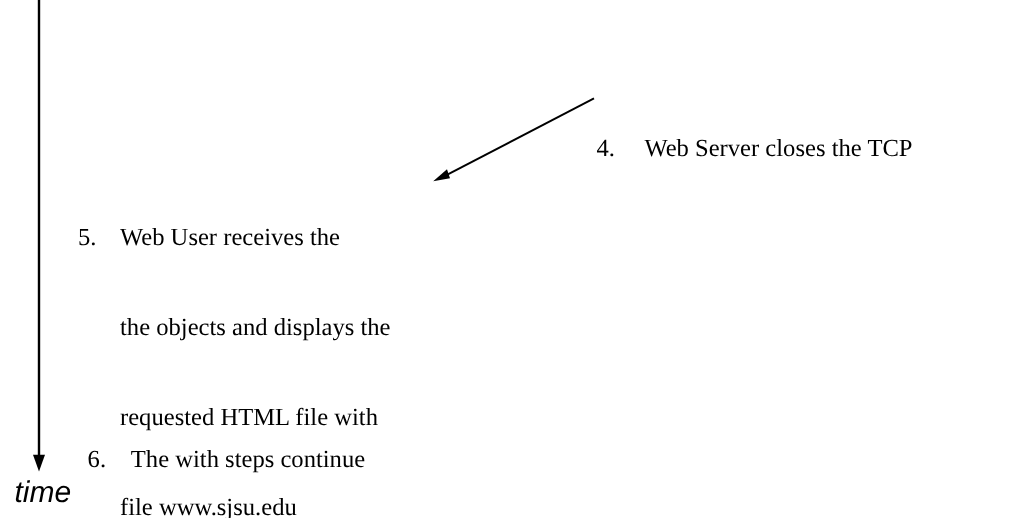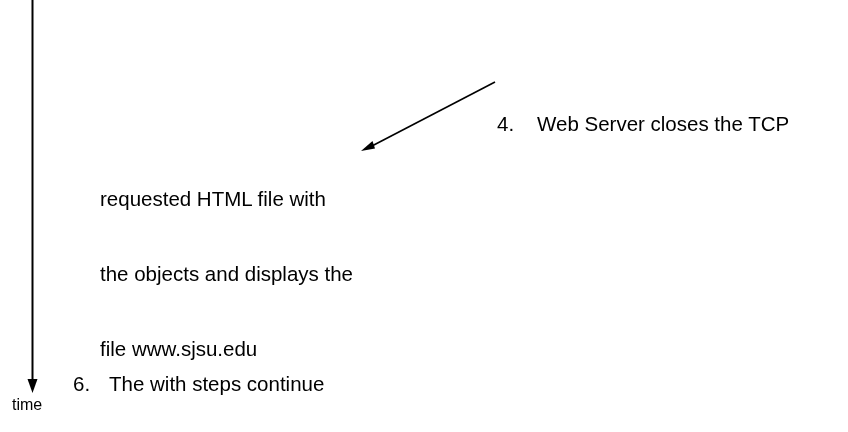--- a/index.html
+++ b/index.html
@@ -28,20 +28,21 @@
   .text-block {
     position: absolute;
     color: #000000;
     font-size: 20px;
     line-height: 25px;
     white-space: pre;
   }
   .step-line {
     display: block;
     white-space: pre;
+    font-family: Liberation Serif, serif;
   }
   #step4 {
     left: 497px;
     top: 44px;
     font-size: 20.5px;
     line-height: 32px;
   }
   #step4 .num { display:inline-block; width: 40px; }
   #step4 .body { display:inline-block; }
   #step5 {
@@ -56,23 +57,24 @@
     left: 73px;
     top: 316px;
     font-size: 20.5px;
     line-height: 27px;
   }
   #step6 .num { display:inline-block; width: 36px; }
   #time-label {
     position: absolute;
     left: 12px;
     top: 396px;
-    font-size: 16px;
+    font-size: 25px;
     color: #000000;
     white-space: pre;
+    font-style: italic;
   }
 </style>
 </head>
 <body>
 
 <div id="canvas">
 
   <svg id="arrows" viewBox="0 0 848 432" width="848" height="432" xmlns="http://www.w3.org/2000/svg">
 
     <line x1="32.5" y1="0" x2="32.5" y2="388" stroke="#000000" stroke-width="2"></line>
@@ -81,22 +83,23 @@
 
     <line x1="495" y1="82" x2="370" y2="147" stroke="#000000" stroke-width="1.6"></line>
     <polygon points="361,151 375,148.5 372.5,141" fill="#000000"></polygon>
   </svg>
 
   <div class="text-block" id="step4">
     <span class="step-line"><span class="num">4.</span><span class="body">Web Server closes the TCP</span></span>
   </div>
 
   <div class="text-block" id="step5">
+    <span class="step-line"><span class="num">5.</span><span class="body">Web User receives the</span></span>
+    <span class="step-line"><span class="indent"></span><span class="body">the objects and displays the</span></span>
     <span class="step-line"><span class="indent"></span><span class="body">requested HTML file with</span></span>
-    <span class="step-line"><span class="indent"></span><span class="body">the objects and displays the</span></span>
     <span class="step-line"><span class="indent"></span><span class="body">file www.sjsu.edu</span></span>
   </div>
 
   <div class="text-block" id="step6">
     <span class="step-line"><span class="num">6.</span><span class="body">The with steps continue</span></span>
     
     
   </div>
 
   <div id="time-label">time</div>

